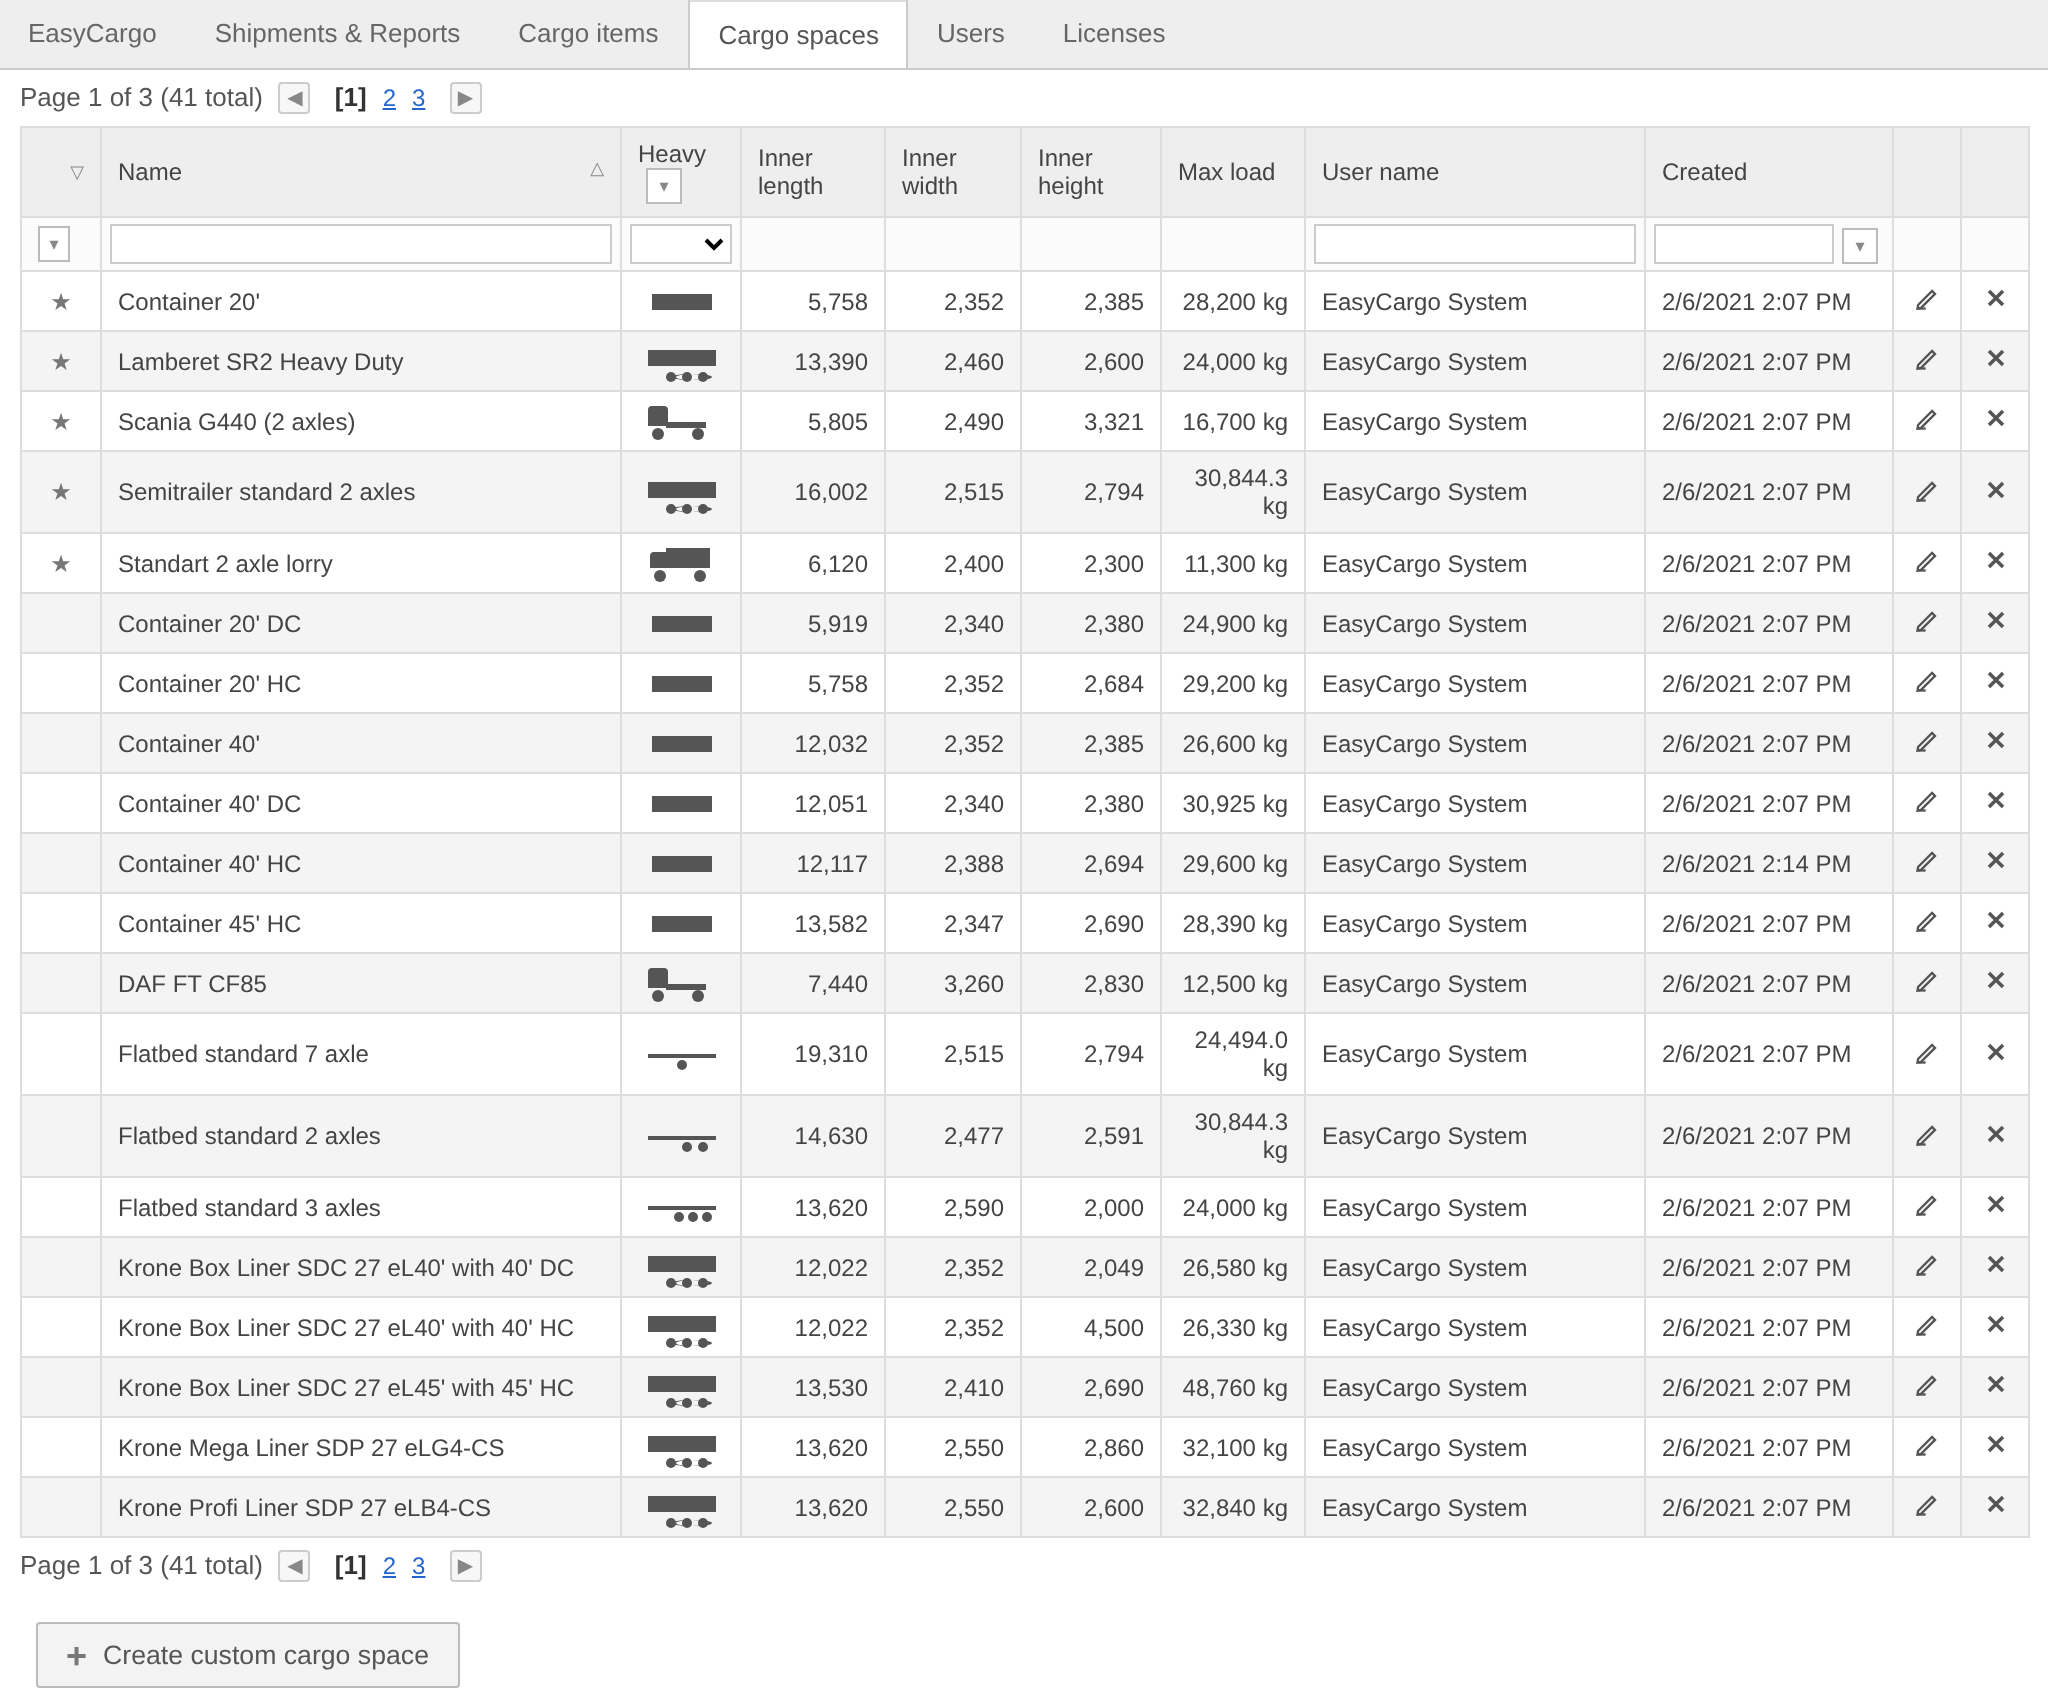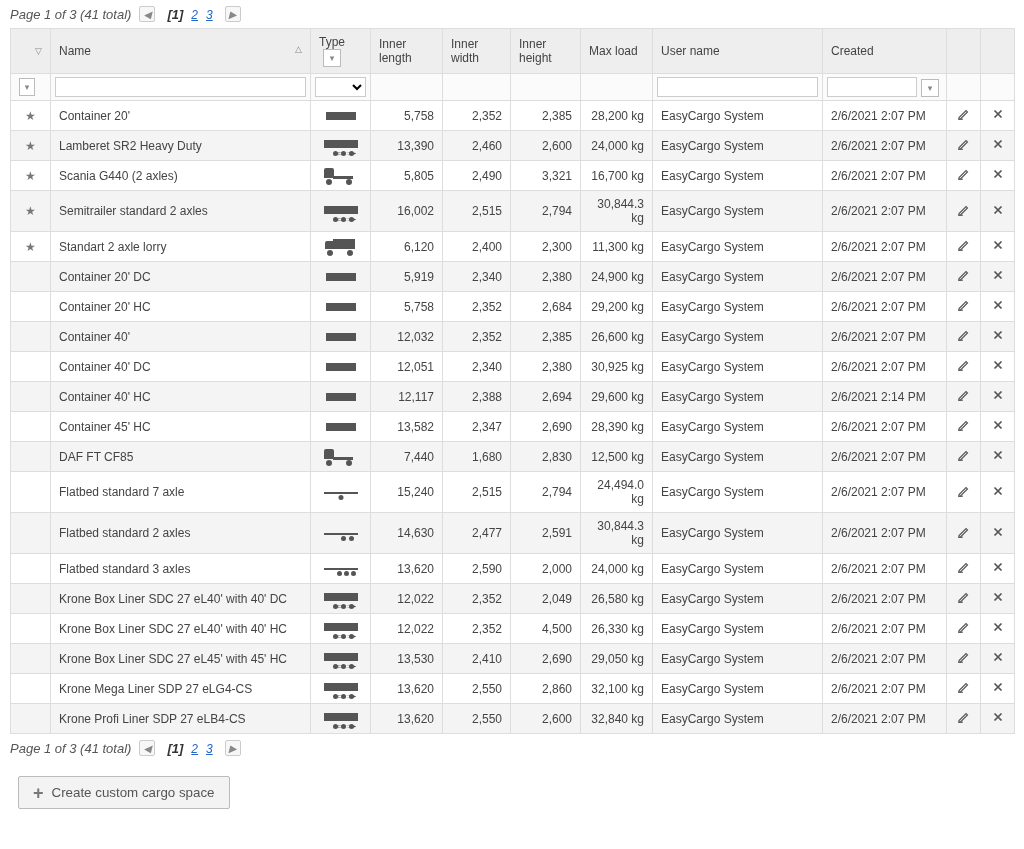--- a/index.html
+++ b/index.html
@@ -4,21 +4,21 @@
 <style>
   * { box-sizing: border-box; }
   html, body { margin:0; padding:0; font-family: Arial, Helvetica, sans-serif; font-size:13px; color:#444; background:#fff; }
   .wrap { width:1024px; }
   
   .tabs { display:flex; background:#eeeeee; border-bottom:1px solid #ccc; }
   .tab { padding:9px 14px; color:#666; cursor:pointer; border-right:1px solid rgba(0,0,0,0); }
   .tab + .tab { }
   .tab.active { background:#fff; color:#555; border-left:1px solid #ccc; border-right:1px solid #ccc; border-top:2px solid #ddd; margin-top:-1px;}
   
-  .pager { display:flex; align-items:flex-end; gap:8px; padding:6px 10px; color:#555;font-style:italic;}
+  .pager { display:flex; align-items:flex-start; gap:8px; padding:6px 10px; color:#555;}
   .pager .pgbtn { width:16px; height:16px; border:1px solid #ccc; border-radius:2px; display:inline-flex; align-items:center; justify-content:center; background:#f7f7f7; font-size:10px; color:#888; cursor:pointer;}
   .pager .pnum { color:#2266cc; text-decoration:underline; cursor:pointer; font-size:12px;}
   .pager .pcur { font-weight:bold; color:#333;}
   
   table { border-collapse:collapse; width:1004px; margin:0 10px; table-layout:fixed;}
   th, td { border:1px solid #ddd; padding:6px 8px; font-size:12px; vertical-align:middle; overflow:hidden; text-overflow:ellipsis;}
   thead th { background:#eeeeee; color:#444; text-align:left; font-weight:normal;}
   thead .filter-row td { background:#fbfbfb; padding:3px 4px;}
   thead .filter-row input, thead .filter-row select { width:100%; border:1px solid #ccc; height:20px; font-size:12px; padding:1px 2px; background:#fff;}
   tbody tr:nth-child(even) td { background:#f4f4f4; }
@@ -78,20 +78,28 @@
   col.c-user {width:170px;}
   col.c-cre  {width:124px;}
   col.c-act  {width:34px;}
   .dropdown-mini{display:inline-block;width:18px;height:18px;border:1px solid #bbb;background:#fff;font-size:9px;text-align:center;line-height:16px;color:#888;margin-left:4px;cursor:pointer;}
 </style>
 </head>
 <body>
 
 <div class="wrap">
 
+  <div class="tabs" id="tabs">
+      <div class="tab">EasyCargo</div>
+      <div class="tab">Shipments &amp; Reports</div>
+      <div class="tab">Cargo items</div>
+      <div class="tab active">Cargo spaces</div>
+      <div class="tab">Users</div>
+      <div class="tab">Licenses</div>
+    </div>
 
   <div class="pager">
     <span>Page 1 of 3 (41 total)</span>
     <span class="pgbtn">◀</span>
     <span id="pnums-top"><span class="pcur" style="margin: 0px 4px;">[1]</span><span class="pnum" style="margin: 0px 4px;">2</span><span class="pnum" style="margin: 0px 4px;">3</span></span>
     <span class="pgbtn">▶</span>
   </div>
 
   <table>
    <colgroup>
@@ -106,21 +114,21 @@
         <col class="c-cre">
         <col class="c-act">
         <col class="c-act">
    </colgroup>
    <thead>
     <tr>
       <th>
             <span class="sort-tri">▽</span>
           </th>
       <th><span>Name</span><span class="sort-tri">△</span></th>
-      <th><span>Type</span><span class="dropdown-mini">▾</span></th>
+      <th><span>Heavy</span><span class="dropdown-mini">▾</span></th>
       <th>Inner length</th>
       <th>Inner width</th>
       <th>Inner height</th>
       <th>Max load</th>
       <th>User name</th>
       <th>Created</th>
       <th></th>
       <th></th>
     </tr>
     <tr class="filter-row">
@@ -395,21 +403,21 @@
             </span></td>
         </tr>
         <tr>
           <td class="star"></td>
           <td>DAF FT CF85</td>
           <td class="type-cell"><span class="ico ico-tractor"><span class="cab"></span><span class="base"></span><span class="wheels">
                 <span></span>
                 <span></span>
               </span></span></td>
           <td class="num">7,440</td>
-          <td class="num">1,680</td>
+          <td class="num">3,260</td>
           <td class="num">2,830</td>
           <td class="num">12,500 kg</td>
           <td>EasyCargo System</td>
           <td>2/6/2021 2:07 PM</td>
           <td><span class="act-edit">
               <svg viewBox="0 0 24 24" fill="none" stroke="#555" stroke-width="2">
                 <path d="M3 21l3-.5L18 8.5 15.5 6 3.5 18 3 21z"></path>
                 <path d="M3 21h7"></path>
               </svg>
             </span></td>
@@ -418,21 +426,21 @@
                 <path d="M6 6l12 12M18 6L6 18"></path>
               </svg>
             </span></td>
         </tr>
         <tr>
           <td class="star"></td>
           <td>Flatbed standard 7 axle</td>
           <td class="type-cell"><span class="ico ico-flatbed1"><span class="wheels">
                 <span></span>
               </span></span></td>
-          <td class="num">15,240</td>
+          <td class="num">19,310</td>
           <td class="num">2,515</td>
           <td class="num">2,794</td>
           <td class="num">24,494.0 kg</td>
           <td>EasyCargo System</td>
           <td>2/6/2021 2:07 PM</td>
           <td><span class="act-edit">
               <svg viewBox="0 0 24 24" fill="none" stroke="#555" stroke-width="2">
                 <path d="M3 21l3-.5L18 8.5 15.5 6 3.5 18 3 21z"></path>
                 <path d="M3 21h7"></path>
               </svg>
@@ -550,21 +558,21 @@
           <td class="star"></td>
           <td>Krone Box Liner SDC 27 eL45' with 45' HC</td>
           <td class="type-cell"><span class="ico ico-semitrailer"><span class="wheels">
                 <span></span>
                 <span></span>
                 <span></span>
               </span></span></td>
           <td class="num">13,530</td>
           <td class="num">2,410</td>
           <td class="num">2,690</td>
-          <td class="num">29,050 kg</td>
+          <td class="num">48,760 kg</td>
           <td>EasyCargo System</td>
           <td>2/6/2021 2:07 PM</td>
           <td><span class="act-edit">
               <svg viewBox="0 0 24 24" fill="none" stroke="#555" stroke-width="2">
                 <path d="M3 21l3-.5L18 8.5 15.5 6 3.5 18 3 21z"></path>
                 <path d="M3 21h7"></path>
               </svg>
             </span></td>
           <td><span class="act-del">
               <svg viewBox="0 0 24 24" fill="none" stroke="#555" stroke-width="3">

